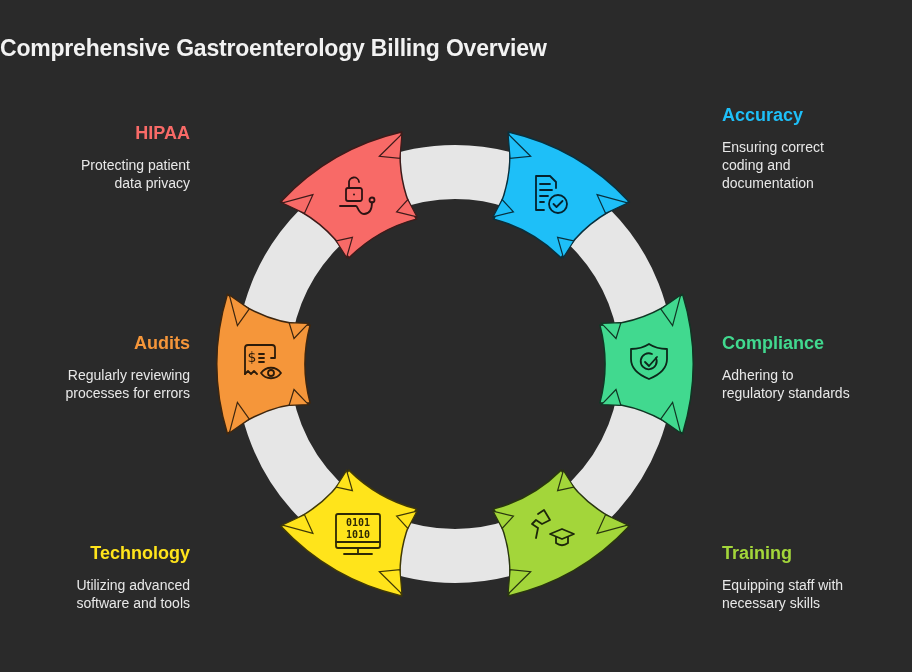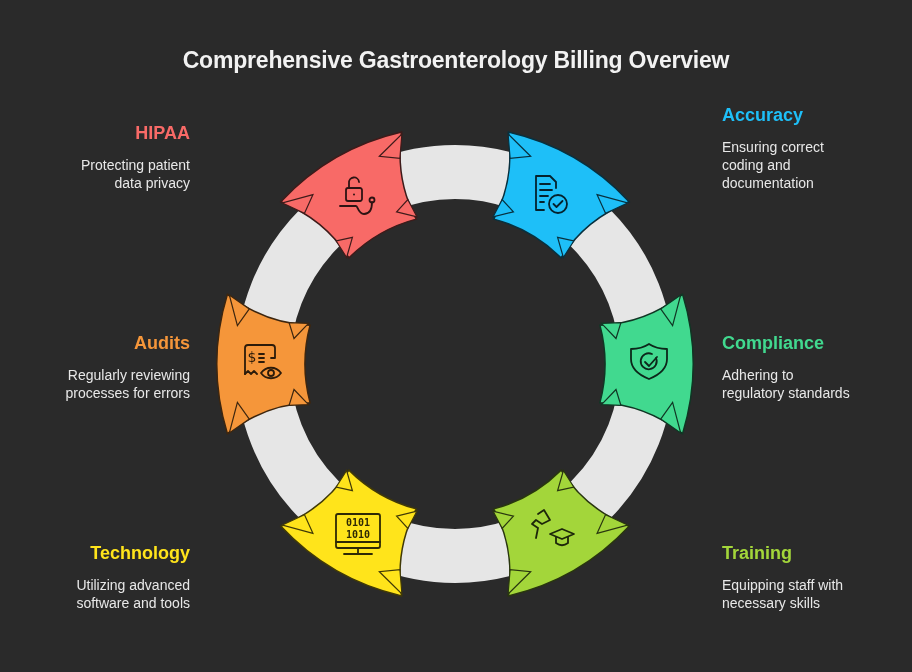--- a/index.html
+++ b/index.html
@@ -5,22 +5,22 @@
   html, body { margin: 0; padding: 0; }
   body {
     width: 912px; height: 672px;
     background: #2a2a2a;
     position: relative;
     overflow: hidden;
     font-family: "Liberation Sans", "DejaVu Sans", sans-serif;
   }
   .title {
     position: absolute;
-    left: 0; top: 47px; width: 912px;
-    text-align: center;
+    left: 0; top: 35px; width: 912px;
+    text-align: left;
     color: #f2f2f2;
     font-size: 23px;
     font-weight: bold;
     letter-spacing: -0.2px;
   }
   svg.ring { position: absolute; left: 0; top: 0; }
   .label-block { position: absolute; width: 200px; }
   .label-block.left { text-align: right; }
   .label-block.right { text-align: left; }
   .label-title {

